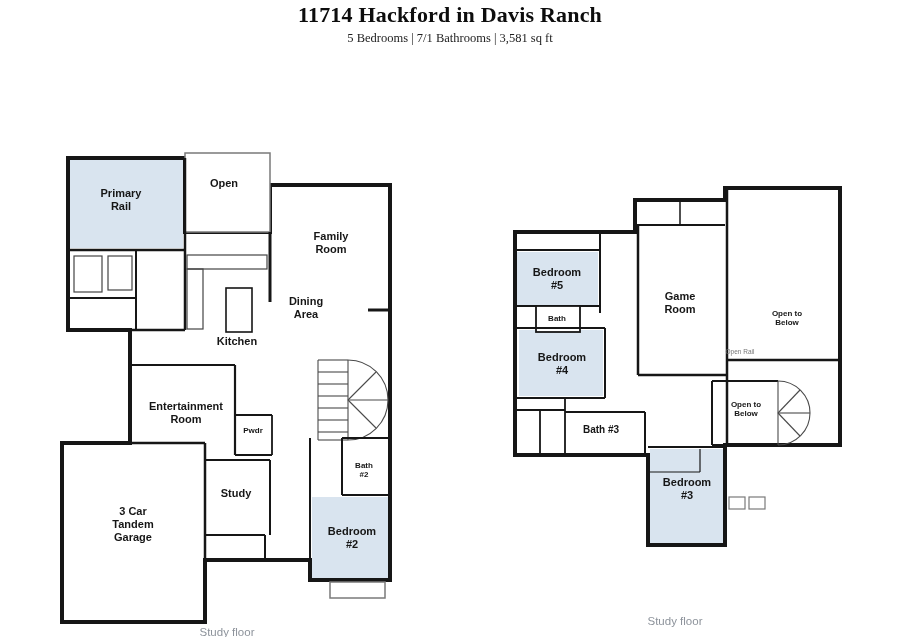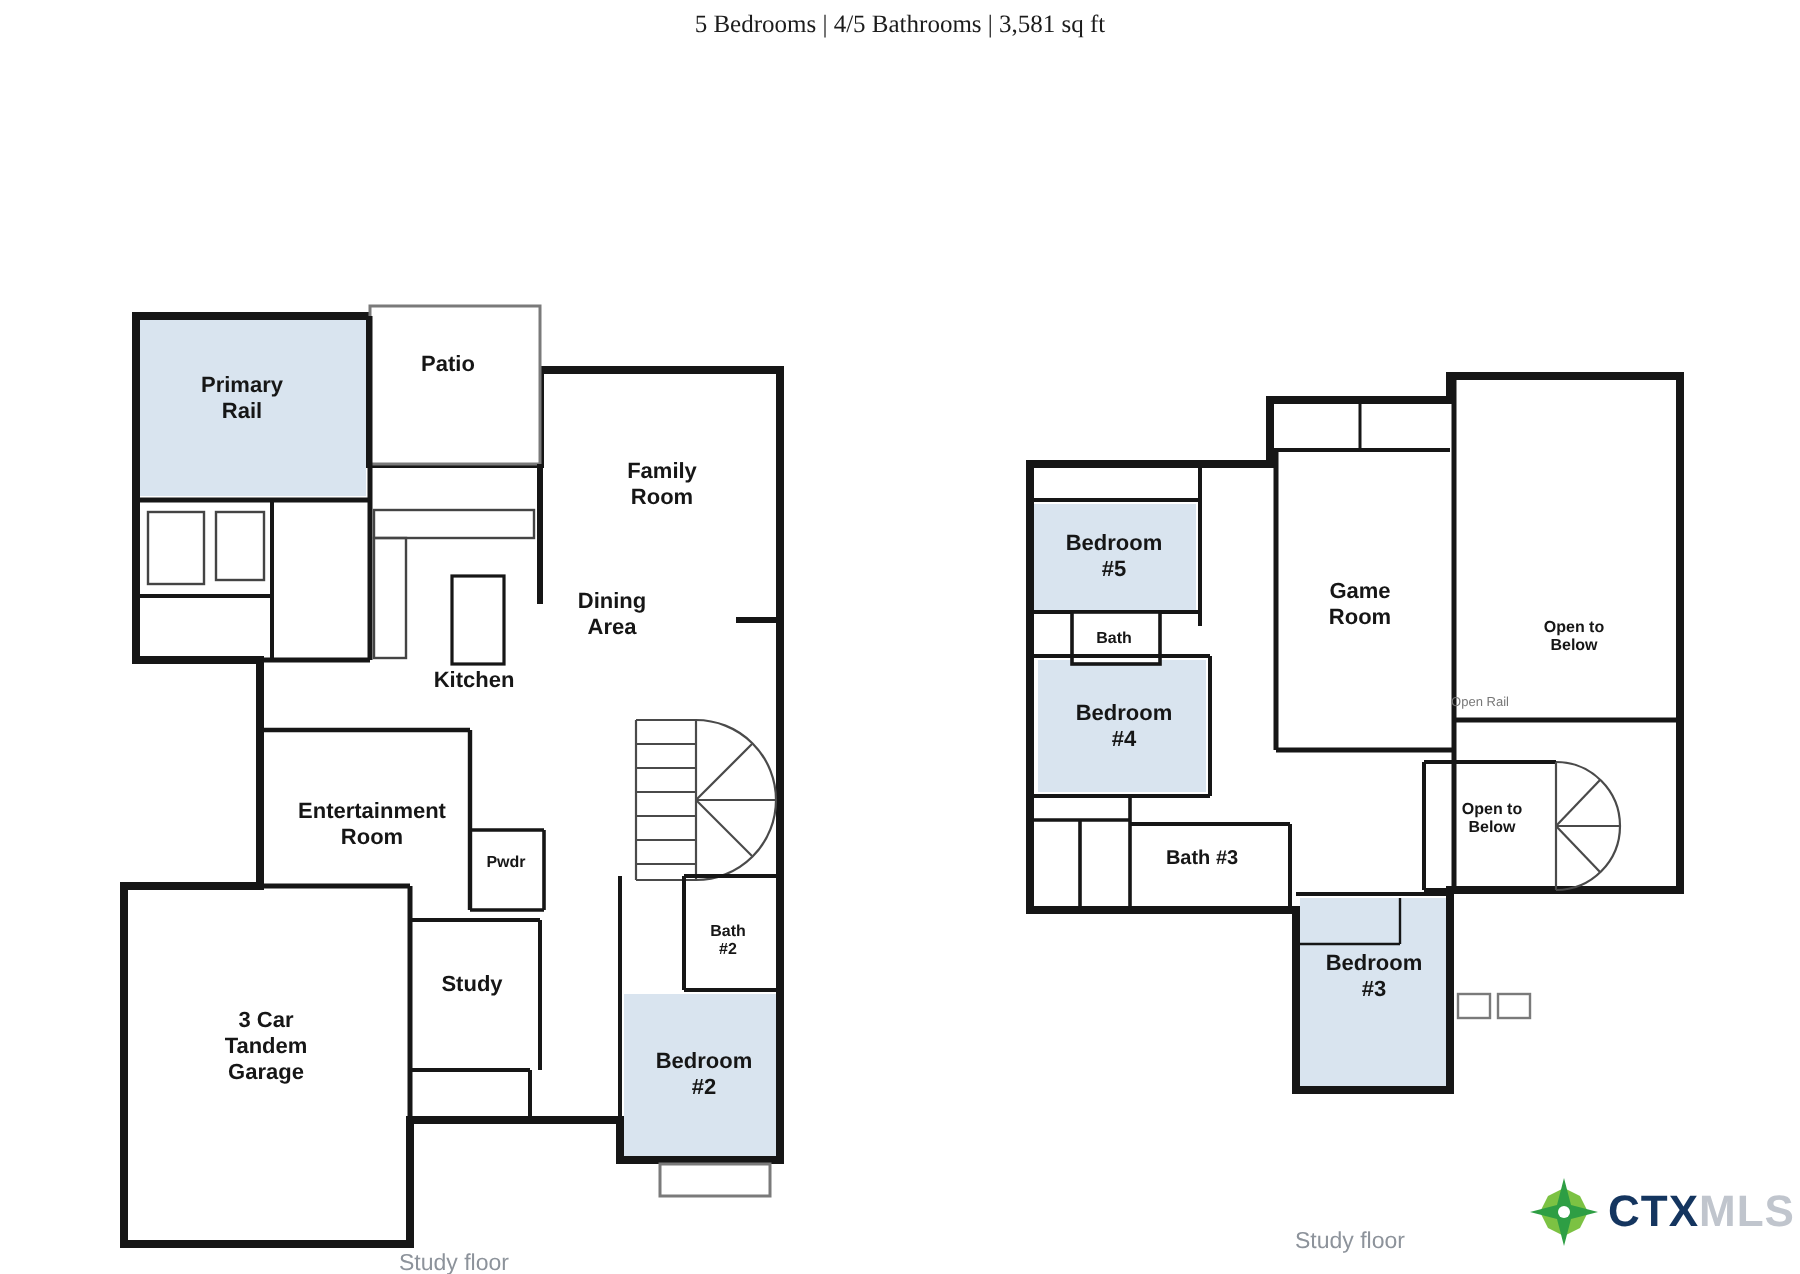--- a/index.html
+++ b/index.html
@@ -25,21 +25,22 @@
   .logo-icon { width:36px; height:36px; margin-right:4px; }
   .logo-ctx { font-size:22px; font-weight:bold; color:#14355f; letter-spacing:.5px; }
   .logo-mls { font-size:22px; font-weight:bold; color:#c0c5cd; letter-spacing:.5px; }
 </style>
 </head>
 <body>
 
 <div class="canvas">
 
   <div class="header">
-    <div class="subtitle">5 Bedrooms | 4/5 Bathrooms | 3,581 sq ft</div>
+    <div class="title">11714 Hackford in Davis Ranch</div>
+    <div class="subtitle">5 Bedrooms | 7/1 Bathrooms | 3,581 sq ft</div>
   </div>
 
   <svg class="plan-svg" width="900" height="637" viewBox="0 0 900 637">
 
     <g stroke="#161616" fill="none">
 
       <path d="M 68 158 L 185 158 L 185 232 L 270 232 L 270 185 L 390 185 L 390 580 L 310 580 L 310 560 L 205 560 L 205 622 L 62 622 L 62 443 L 130 443 L 130 330 L 68 330 Z" fill="#ffffff" stroke-width="4"></path>
 
       <rect x="70" y="160" width="113" height="88" fill="#d9e4ef" stroke="none"></rect>
       <rect x="312" y="497" width="76" height="81" fill="#d9e4ef" stroke="none"></rect>
@@ -152,21 +153,21 @@
       <line x1="650" y1="472" x2="700" y2="472" stroke-width="1.2"></line>
       <line x1="700" y1="449" x2="700" y2="472" stroke-width="1.2"></line>
 
       <rect x="729" y="497" width="16" height="12" stroke="#7a7a7a" stroke-width="1.2"></rect>
       <rect x="749" y="497" width="16" height="12" stroke="#7a7a7a" stroke-width="1.2"></rect>
     </g>
   </svg>
 
   <div class="room-label" style="left:121px;top:200px">Primary
 Rail</div>
-  <div class="room-label" style="left:224px;top:183px">Patio</div>
+  <div class="room-label" style="left:224px;top:183px">Open</div>
   <div class="room-label" style="left:331px;top:243px">Family
 Room</div>
   <div class="room-label" style="left:237px;top:341px">Kitchen</div>
   <div class="room-label" style="left:306px;top:308px">Dining
 Area</div>
   <div class="room-label" style="left:186px;top:413px">Entertainment
 Room</div>
   <div class="room-label tiny" style="left:253px;top:431px">Pwdr</div>
   <div class="room-label" style="left:236px;top:493px">Study</div>
   <div class="room-label tiny" style="left:364px;top:470px">Bath
@@ -188,23 +189,14 @@
   <div class="room-label tiny" style="left:787px;top:318px">Open to
 Below</div>
   <div class="room-label micro" style="left:740px;top:352px">Open Rail</div>
   <div class="room-label small" style="left:601px;top:430px">Bath #3</div>
   <div class="room-label tiny" style="left:746px;top:409px">Open to
 Below</div>
   <div class="room-label" style="left:687px;top:489px">Bedroom
 #3</div>
   <div class="floor-caption" style="left:675px;top:615px">Study floor</div>
 
-  <div class="logo">
-    <svg class="logo-icon" viewBox="0 0 36 36">
-      <polygon points="18,6 26,10 30,18 26,26 18,30 10,26 6,18 10,10" fill="#7cc243"></polygon>
-      <polygon points="18,1 21.5,14.5 35,18 21.5,21.5 18,35 14.5,21.5 1,18 14.5,14.5" fill="#2e9e44"></polygon>
-      <circle cx="18" cy="18" r="3" fill="#ffffff"></circle>
-    </svg>
-    <span class="logo-ctx">CTX</span>
-      <span class="logo-mls">MLS</span>
-  </div>
 
 </div>
 
 </body></html>

